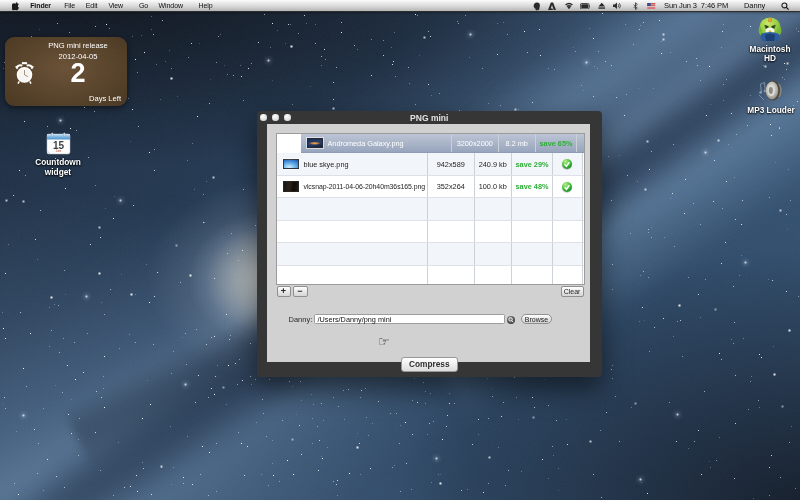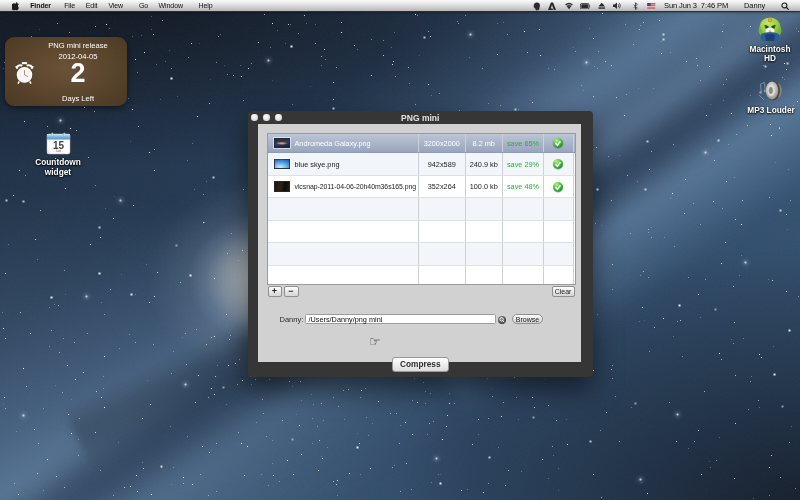--- a/index.html
+++ b/index.html
@@ -49,45 +49,45 @@
   border-bottom:1px solid #2e2e2e; font-size:7px; color:#111; box-shadow:0 1px 2px rgba(0,0,0,0.3); }
 #menubar .mi { position:absolute; top:0; height:10.5px; line-height:11px; letter-spacing:-0.1px; }
 #menubar svg.ic { position:absolute; }
 
 #widget { position:absolute; left:5px; top:37px; width:122px; height:69px; border-radius:9px;
   background:radial-gradient(150px 90px at 50% 45%, rgba(112,86,56,0.93), rgba(70,50,26,0.90) 75%, rgba(54,38,18,0.90));
   box-shadow:0 2px 6px rgba(0,0,0,0.5); color:#fff; }
 #widget .t1 { position:absolute; left:30px; top:4px; width:86px; text-align:center; font-size:7.6px; font-weight:normal; }
 #widget .t2 { position:absolute; left:30px; top:15px; width:86px; text-align:center; font-size:7.6px; }
 #widget .big { position:absolute; left:30px; top:23px; width:86px; text-align:center; font-size:27px; font-weight:bold; line-height:27px;}
-#widget .t3 { position:absolute; left:30px; top:56.5px; width:86px; text-align:center; font-size:7.6px; }
+#widget .t3 { position:absolute; left:30px; top:56.5px; width:86px; text-align:right; font-size:7.6px; }
 #widget > * { position:absolute; }
 
 .iconlabel { position:absolute; color:#fff; font-size:8.3px; font-weight:600; text-align:center;
   text-shadow:0 1px 2px rgba(0,0,0,0.9), 0 0 2px rgba(0,0,0,0.7); line-height:9.5px; }
 
-#win { position:absolute; left:248px; top:111px; width:344.5px; height:266px;
+#win { position:absolute; left:257px; top:111px; width:344.5px; height:266px;
   background:#363636; border-radius:4px; box-shadow:0 12px 28px rgba(0,0,0,0.55); }
 #win .dot { position:absolute; top:3.2px; width:6.5px; height:6.5px; border-radius:50%;
   background:radial-gradient(circle at 40% 35%, #ffffff, #d9d9d9 70%, #b5b5b5); }
 #win .title { position:absolute; left:0; top:0; width:100%; height:13px; text-align:center;
   font-size:8.5px; font-weight:bold; color:#e3e3e3; line-height:14px; }
 #content { position:absolute; left:10px; top:13px; width:323px; height:238px; background:#d1d1d1; }
 
 #tbl { position:absolute; left:9px; top:9px; width:309px; height:152px; background:#fff;
   border:1px solid #9b9b9b; overflow:hidden; font-size:7.3px; color:#1c1c1c; }
 .row { position:relative; width:100%; height:22.5px; border-bottom:1px solid #dde1e7; }
 .row.first { height:19.3px; }
 .row.tint { background:#f2f5f9; }
-.row.sel { background:linear-gradient(#bdc5d6, #97a5bc); color:#fff; border-bottom:1px solid #8d9bb3; }
+.row.sel { background:linear-gradient(#bdc5d6, #97a5bc); color:#fff; border-bottom:1px solid #8d9bb3;margin-left:24px; }
 .cell { position:absolute; top:0; height:100%; display:flex; align-items:center; justify-content:center; white-space:nowrap; }
 .c0 { left:0; width:150px; justify-content:flex-start; }
 .c1 { left:150px; width:46.5px; border-left:1px solid #ccd1d8; }
 .c2 { left:196.5px; width:37.5px; border-left:1px solid #ccd1d8; }
-.c3 { left:234px; width:41px; border-left:1px solid #ccd1d8; font-weight:normal; color:#2fae38; }
+.c3 { left:234px; width:41px; border-left:1px solid #ccd1d8; font-weight:bold; color:#2fae38; }
 .c4 { left:275px; width:29.5px; border-left:1px solid #ccd1d8; }
 .c5 { left:304.5px; width:4.5px; border-left:1px solid #ccd1d8; background:#fff; }
 .row.sel .c5 { background:transparent; }
 .thumb { flex:none; width:16px; height:10.5px; margin:0 5px 0 5.5px; border:1px solid rgba(40,40,40,0.85);
   box-shadow:0 0 0 1px rgba(255,255,255,0.55); }
 .chk { width:10px; height:10px; border-radius:50%;
   background:radial-gradient(circle at 35% 25%, #b7ef86, #46c13f 45%, #11821c 85%, #0a6d14);
   box-shadow:0 0.5px 1px rgba(0,0,0,0.4); position:relative; }
 .chk svg { position:absolute; left:0; top:0; }
 

